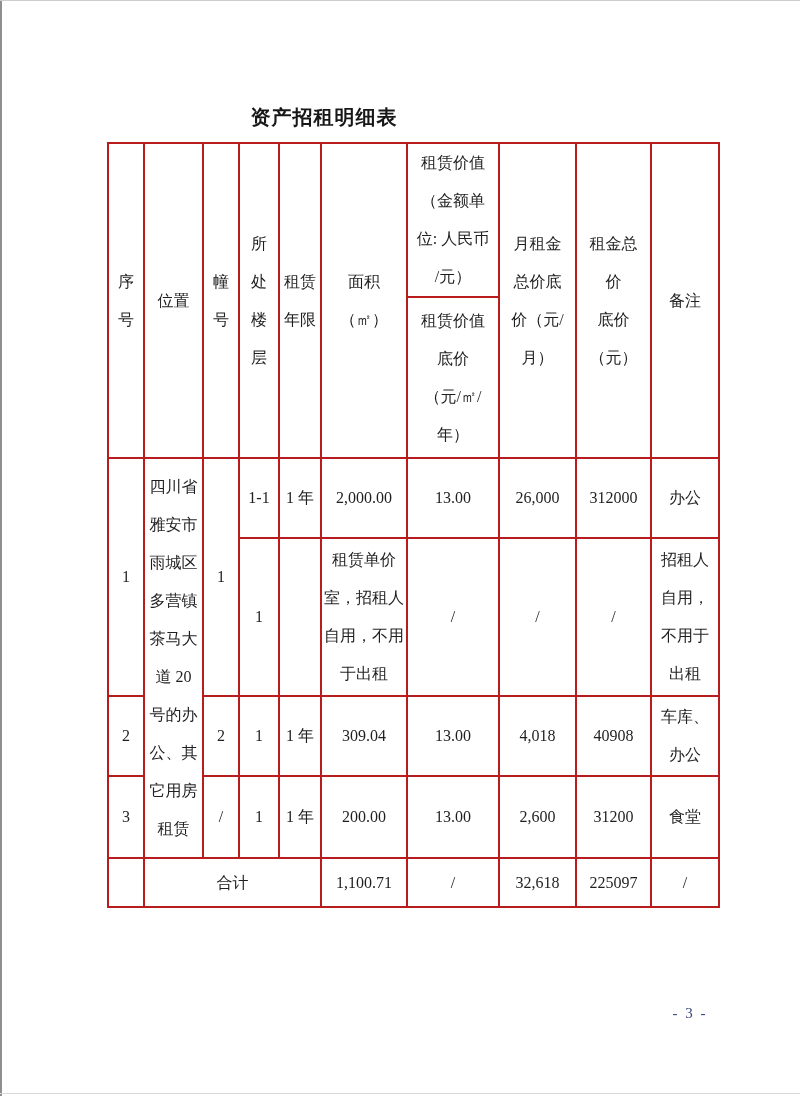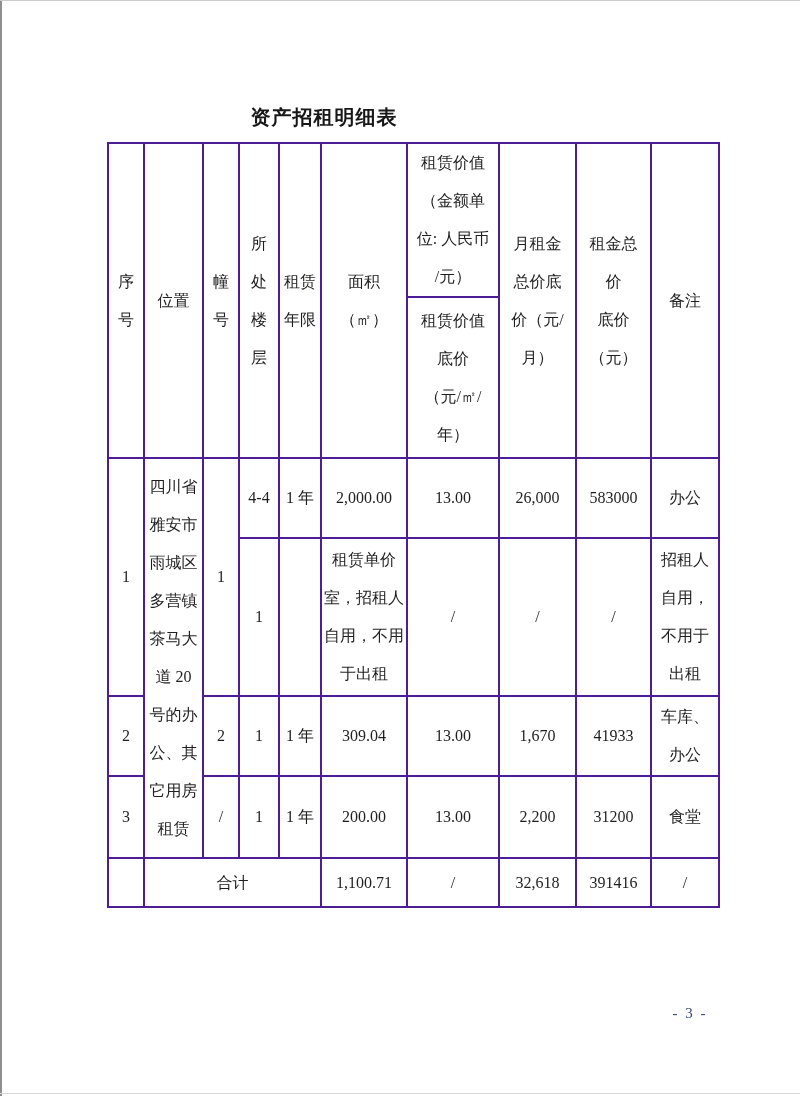--- a/index.html
+++ b/index.html
@@ -21,21 +21,21 @@
     font-size:20px; font-weight:700; letter-spacing:1px;
     color:#171717;
   }
 
   table.lease {
     position:absolute; left:107px; top:142px;
     border-collapse:collapse; table-layout:fixed;
     width:611px;
   }
   table.lease td {
-    border:2px solid #4c1d95;
+    border:2px solid #b91c1c;
     padding:0;
     text-align:center;
     vertical-align:middle;
     font-size:16px;
     line-height:38px;
     white-space:pre-line;
     color:#1f1f1f;
     overflow:hidden;
   }
   td.tight { line-height:36px; }
@@ -120,26 +120,26 @@
 雅安市
 雨城区
 多营镇
 茶马大
 道 20
 号的办
 公、其
 它用房
 租赁</td>
         <td rowspan="2">1</td>
-        <td>4-4</td>
+        <td>1-1</td>
         <td>1 年</td>
         <td>2,000.00</td>
         <td>13.00</td>
         <td>26,000</td>
-        <td>583000</td>
+        <td>312000</td>
         <td>办公</td>
       </tr>
       <tr class="r1b">
         <td>1</td>
         <td></td>
         <td>租赁单价
 室，招租人
 自用，不用
 于出租</td>
         <td>/</td>
@@ -151,44 +151,44 @@
 出租</td>
       </tr>
 
       <tr class="r2">
         <td>2</td>
         <td>2</td>
         <td>1</td>
         <td>1 年</td>
         <td>309.04</td>
         <td>13.00</td>
-        <td>1,670</td>
-        <td>41933</td>
+        <td>4,018</td>
+        <td>40908</td>
         <td>车库、
 办公</td>
       </tr>
 
       <tr class="r3">
         <td>3</td>
         <td>/</td>
         <td>1</td>
         <td>1 年</td>
         <td>200.00</td>
         <td>13.00</td>
-        <td>2,200</td>
+        <td>2,600</td>
         <td>31200</td>
         <td>食堂</td>
       </tr>
 
       <tr class="rt">
         <td></td>
         <td colspan="4">合计</td>
         <td>1,100.71</td>
         <td>/</td>
         <td>32,618</td>
-        <td>391416</td>
+        <td>225097</td>
         <td>/</td>
       </tr>
     </tbody>
   </table>
 
   <div class="page-number">- 3 -</div>
 </div>
 
 </body></html>

